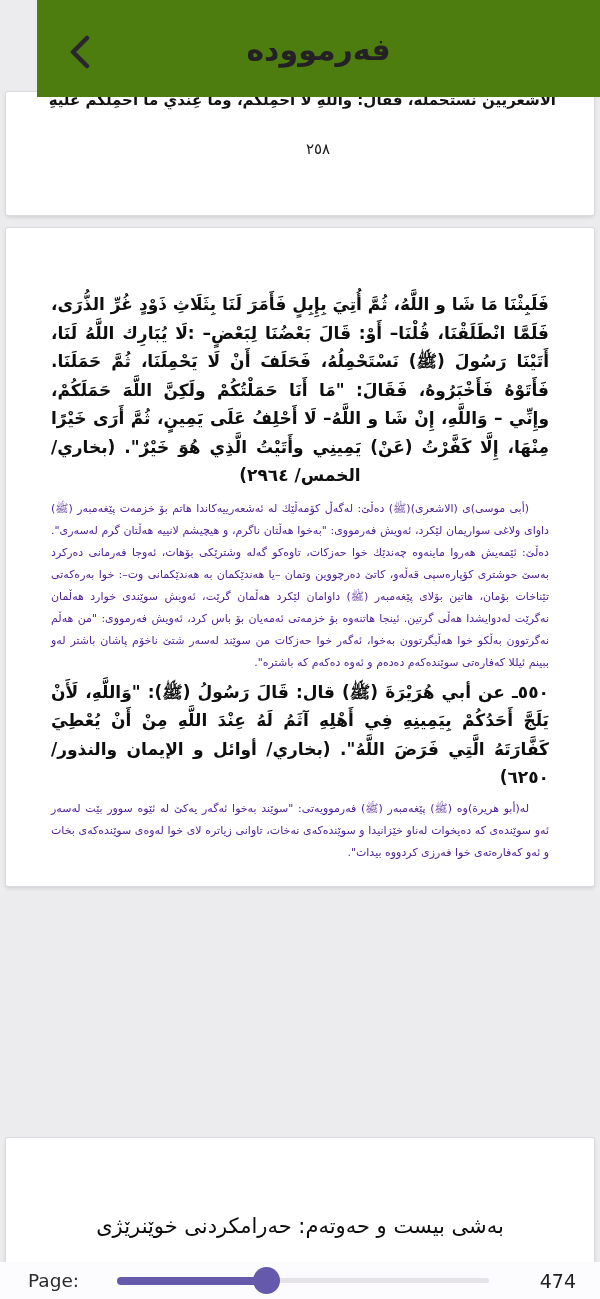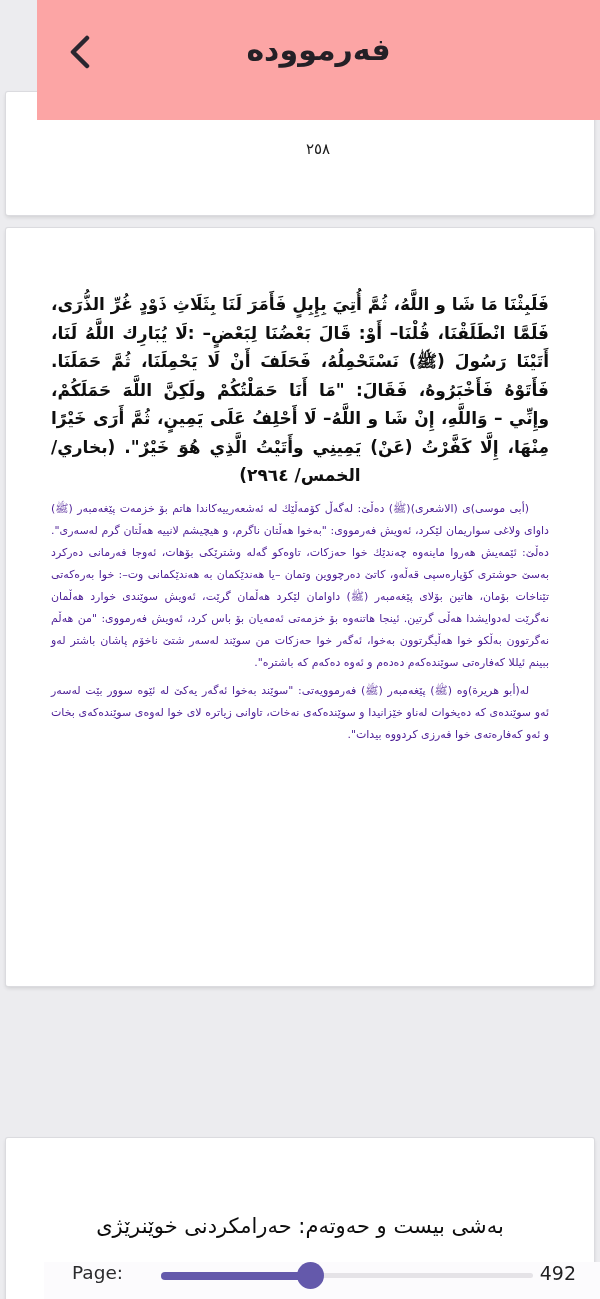--- a/index.html
+++ b/index.html
@@ -6,43 +6,43 @@
   html,body { width:600px; height:1299px; }
   body {
     position:relative; overflow:hidden;
     background:#ececef;
     font-family:"DejaVu Sans", sans-serif;
     color:#1c1b1f;
   }
 
   
   .header {
-    position:absolute; top:0; left:0; right:0; height:120px;
-    background:#fca5a5; z-index:20;margin-left:37px;
+    position:absolute; top:0; left:0; right:0; height:97px;
+    background:#4d7c0f; z-index:20;margin-left:37px;
   }
   .back-btn {
     position:absolute; left:26px; top:34px; width:34px; height:40px;
     display:flex; align-items:center; justify-content:center; cursor:pointer;
   }
   .app-title {
     position:absolute; left:0; right:0; top:32px;
     text-align:center; font-size:30px; font-weight:bold; color:#242026;
     direction:rtl;
   }
 
   
   .scroll-area { position:absolute; inset:0; }
   .page-card {
     position:absolute; left:6px; right:6px;
     background:#ffffff;
     box-shadow:0 0 0 1px #dbdbdf, 0 2px 4px rgba(0,0,0,0.14);
     border-radius:2px;
   }
   .card-prev { top:92px; height:123px; z-index:1; overflow:hidden; }
-  .card-main { top:228px; height:758px; z-index:1; overflow:hidden; }
+  .card-main { top:228px; height:658px; z-index:1; overflow:hidden; }
   .card-next { top:1138px; height:260px; z-index:1; overflow:hidden; }
 
   .clip-line { margin:5px 38px 0; height:16px; overflow:hidden; }
   .clip-line .inner {
     margin-top:-9px; direction:rtl; text-align:center; white-space:nowrap;
     font-weight:bold; font-size:15px; line-height:24px; color:#141414;
   }
   .pagenum { text-align:center; font-size:15px; color:#1a1a1a; }
   .card-prev .pagenum { margin-top:27px;padding-left:36px; }
 
@@ -65,21 +65,21 @@
 
   .next-heading {
     margin-top:76px; text-align:center; direction:rtl;
     font-weight:normal; font-size:21px; color:#0c0c0c;
   }
 
   
   .bottom-bar {
     position:absolute; left:0; right:0; bottom:0; height:37px;
     background:#fcfbfd; z-index:30;
-    display:flex; margin-left:44px;
+    display:flex; align-items:center;
   }
   .page-label { margin-left:28px; font-size:18.5px; color:#2b2b2d; }
   .slider {
     position:relative; margin-left:38px; width:372px; height:27px;
     cursor:pointer;
   }
   .slider-track {
     position:absolute; left:0; right:0; top:11px; height:5px;
     border-radius:3px; background:#e5e3e7;
   }
@@ -102,20 +102,21 @@
     <div class="clip-line">
       <div class="inner">الاشعريين نستحمله، فقال:  واللهِ لا أحمِلُكم، وما عِندي ما أحمِلُكم عليهِ . قال.</div>
     </div>
     <div class="pagenum">٢٥٨</div>
   </div>
 
   <div class="page-card card-main">
     <div class="page-inner">
       <div class="arabic-block">فَلَبِثْنَا مَا شَا و اللَّهُ، ثُمَّ أُتِيَ بِإِبِلٍ فَأَمَرَ لَنَا بِثَلَاثِ ذَوْدٍ غُرِّ الذُّرَى، فَلَمَّا انْطَلَقْنَا، قُلْنَا– أَوْ: قَالَ بَعْضُنَا لِبَعْضٍ– :لَا يُبَارِك اللَّهُ لَنَا، أَتَيْنَا رَسُولَ (ﷺ) نَسْتَحْمِلُهُ، فَحَلَفَ أَنْ لَا يَحْمِلَنَا، ثُمَّ حَمَلَنَا. فَأَتَوْهُ فَأَخْبَرُوهُ، فَقَالَ: "مَا أَنَا حَمَلْتُكُمْ ولَكِنَّ اللَّهَ حَمَلَكُمْ، وإِنِّي – وَاللَّهِ، إِنْ شَا و اللَّهُ– لَا أَحْلِفُ عَلَى يَمِينٍ، ثُمَّ أَرَى خَيْرًا مِنْهَا، إِلَّا كَفَّرْتُ (عَنْ) يَمِينِي وأَتَيْتُ الَّذِي هُوَ خَيْرٌ". (بخاري/ الخمس/ ٢٩٦٤)</div>
       <div class="kurdish-block">(أبى موسى)ى (الاشعرى)(ﷺ) دەڵێ: لەگەڵ كۆمەڵێك لە ئەشعەرییەكاندا هاتم بۆ خزمەت پێغەمبەر (ﷺ) داواى ولاغى سواریمان لێكرد، ئەویش فەرمووى: "بەخوا هەڵتان ناگرم، و هیچیشم لانییە هەڵتان گرم لەسەرى". دەڵێ: ئێمەیش هەروا ماینەوە چەندێك خوا حەزكات، تاوەكو گەلە وشترێكى بۆهات، ئەوجا فەرمانى دەركرد بەسێ حوشترى كۆپارەسپى قەڵەو، كاتێ دەرچووین وتمان –یا هەندێكمان بە هەندێكمانى وت–: خوا بەرەكەتى تێناخات بۆمان، هاتین بۆلاى پێغەمبەر (ﷺ) داوامان لێكرد هەڵمان گرێت، ئەویش سوێندى خوارد هەڵمان نەگرێت لەدوایشدا هەڵى گرتین. ئینجا هاتنەوە بۆ خزمەتى ئەمەیان بۆ باس كرد، ئەویش فەرمووى: "من هەڵم نەگرتوون بەڵكو خوا هەڵیگرتوون  بەخوا، ئەگەر خوا حەزكات  من سوێند لەسەر شتێ ناخۆم پاشان باشتر لەو ببینم ئیللا كەفارەتى سوێندەكەم دەدەم و ئەوە دەكەم كە باشترە".</div>
+      <div class="arabic-block last-right h2-block">٥٥٠ـ عن أبي هُرَيْرَةَ (ﷺ) قال: قَالَ رَسُولُ (ﷺ): "وَاللَّهِ، لَأَنْ يَلَجَّ أَحَدُكُمْ بِيَمِينِهِ فِي أَهْلِهِ آثَمُ لَهُ عِنْدَ اللَّهِ مِنْ أَنْ يُعْطِيَ كَفَّارَتَهُ الَّتِي فَرَضَ اللَّهُ". (بخاري/ أوائل و الإيمان والنذور/ ٦٢٥٠)</div>
       <div class="kurdish-block k2-block">لە(أبو هریرة)وە (ﷺ) پێغەمبەر (ﷺ) فەرموویەتى: "سوێند بەخوا ئەگەر یەكێ لە ئێوە سوور بێت لەسەر ئەو سوێندەى كە دەیخوات لەناو خێزانیدا و سوێندەكەى نەخات، تاوانى زیاترە لاى خوا لەوەى سوێندەكەى بخات و ئەو كەفارەتەى خوا  فەرزى كردووه بیدات".</div>
 
     </div>
   </div>
 
   <div class="page-card card-next">
     <div class="next-heading">بەشى بیست و حەوتەم: حەرامكردنى خوێنرێژى</div>
   </div>
 
 </div>
@@ -131,14 +132,14 @@
   <div class="app-title">فەرموودە</div>
 </div>
 
 <div class="bottom-bar">
   <span class="page-label">Page:</span>
   <div class="slider">
     <div class="slider-track"></div>
     <div class="slider-fill" style="width: 40%;"></div>
     <div class="slider-thumb" style="left: calc(40% - 13px);"></div>
   </div>
-  <span class="page-value">492</span>
+  <span class="page-value">474</span>
 </div>
 
 </body></html>

